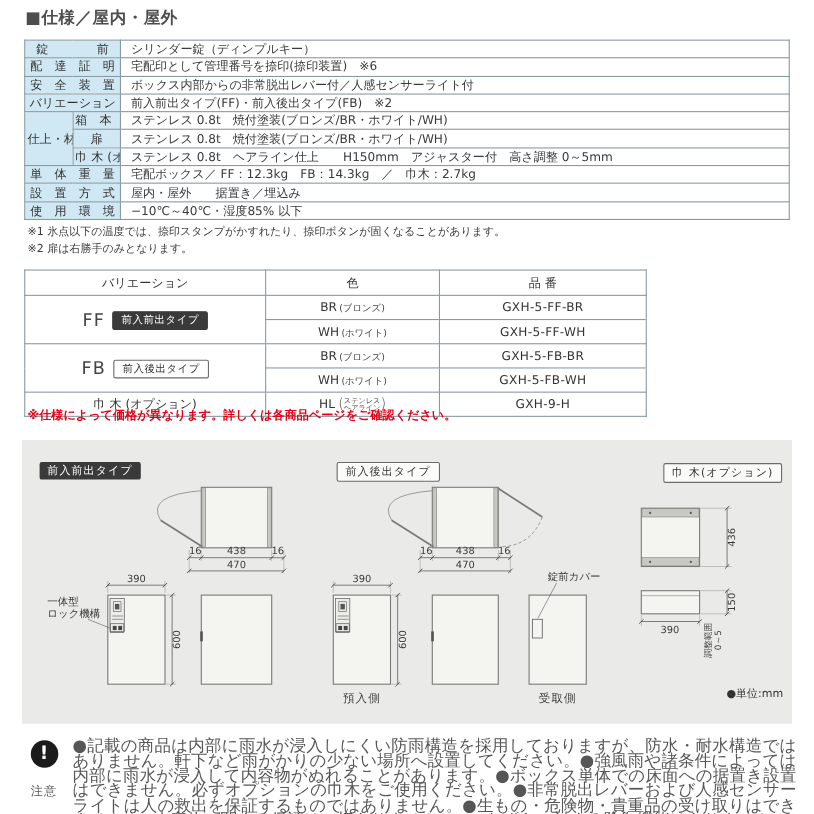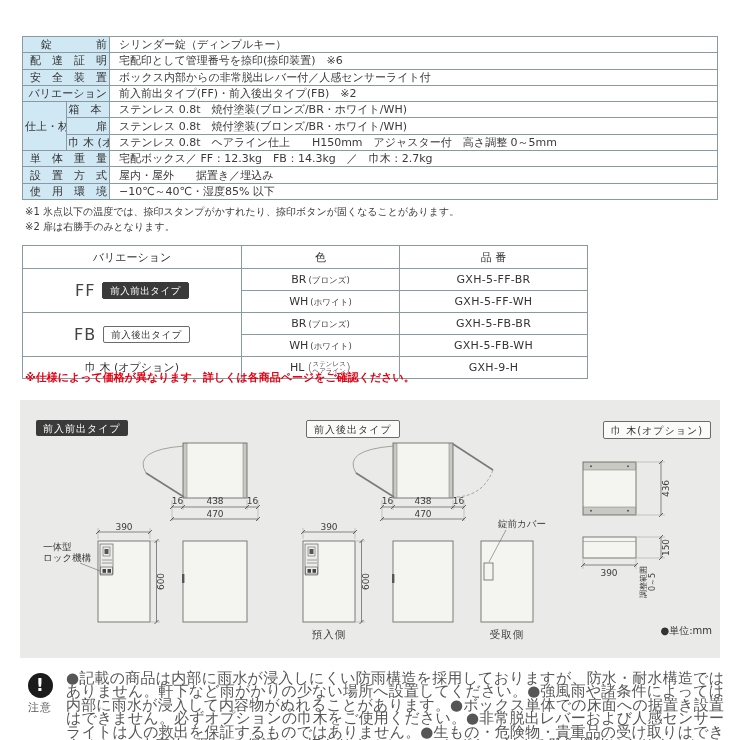--- a/index.html
+++ b/index.html
@@ -11,21 +11,21 @@
   .page{position:relative;width:740px;height:740px;overflow:hidden;background:#fff;}
 
   
   .title{position:absolute;left:23px;top:7px;font-size:15px;font-weight:bold;color:#4d4d4d;letter-spacing:.5px;}
 
   
   table{border-collapse:collapse;}
   .spec{position:absolute;left:22px;top:36px;width:696px;table-layout:fixed;}
   .spec td{border:1px solid #8a9aa3;height:15.3px;font-size:11px;line-height:13px;padding:0 6px;overflow:hidden;white-space:nowrap;}
   .spec{border:1.5px solid #5f7480;}
-  .spec td.lbl{background:#d0e8f4;text-align:right;color:#333;padding:0 2px;}
+  .spec td.lbl{background:#d0e8f4;text-align:center;color:#333;padding:0 2px;}
   .spec td.val{background:#fff;padding-left:9px;}
   .spec .c1{width:82px;}.spec .c2{width:87px;}
 
   
   .footnotes{position:absolute;left:25px;top:204px;font-size:10px;line-height:15px;color:#3a3a3a;}
 
   
   .var{position:absolute;left:22px;top:245px;width:556px;table-layout:fixed;border:1.5px solid #5f7480;}
   .var th,.var td{border:1px solid #8a9aa3;font-size:11px;font-weight:normal;text-align:center;height:19px;background:#fff;color:#333;}
   .var th{height:20px;}
@@ -62,28 +62,29 @@
   .diag .lbltxt{font-size:9.5px;}
   .diag .sidetxt{font-size:10.5px;letter-spacing:1px;}
   .diag .smalltxt{font-size:8px;}
 
   .unit-note{position:absolute;left:562px;top:624px;width:150px;text-align:right;font-size:10px;color:#333;}
 
   
   .caution{position:absolute;left:22px;top:672px;width:702px;display:flex;}
   .caution-iconwrap{width:36px;flex:0 0 36px;text-align:center;}
   .caution-icon{width:25px;height:25px;margin:1px auto 0;border-radius:50%;background:#1b1b1b;color:#fff;font-size:17px;font-weight:bold;line-height:25px;text-align:center;}
-  .caution-word{font-size:11px;color:#555;margin-top:2px;letter-spacing:1px;}
+  .caution-word{font-size:11px;color:#555;margin-top:14px;letter-spacing:1px;}
   .caution-text{margin-left:8px;font-size:15px;line-height:13.4px;color:#565656;text-align:justify;}
 </style>
 </head>
 <body>
 
 <div class="page">
 
+  <div class="title">■仕様／屋内・屋外</div>
 
   <table class="spec">
     <tbody>
         <tr>
       <td class="lbl c1" colspan="2">錠　　　　前</td>
       <td class="val">シリンダー錠（ディンプルキー）</td>
     </tr>
     <tr>
       <td class="lbl" colspan="2">配　達　証　明</td>
       <td class="val">宅配印として管理番号を捺印(捺印装置)　※6</td>

